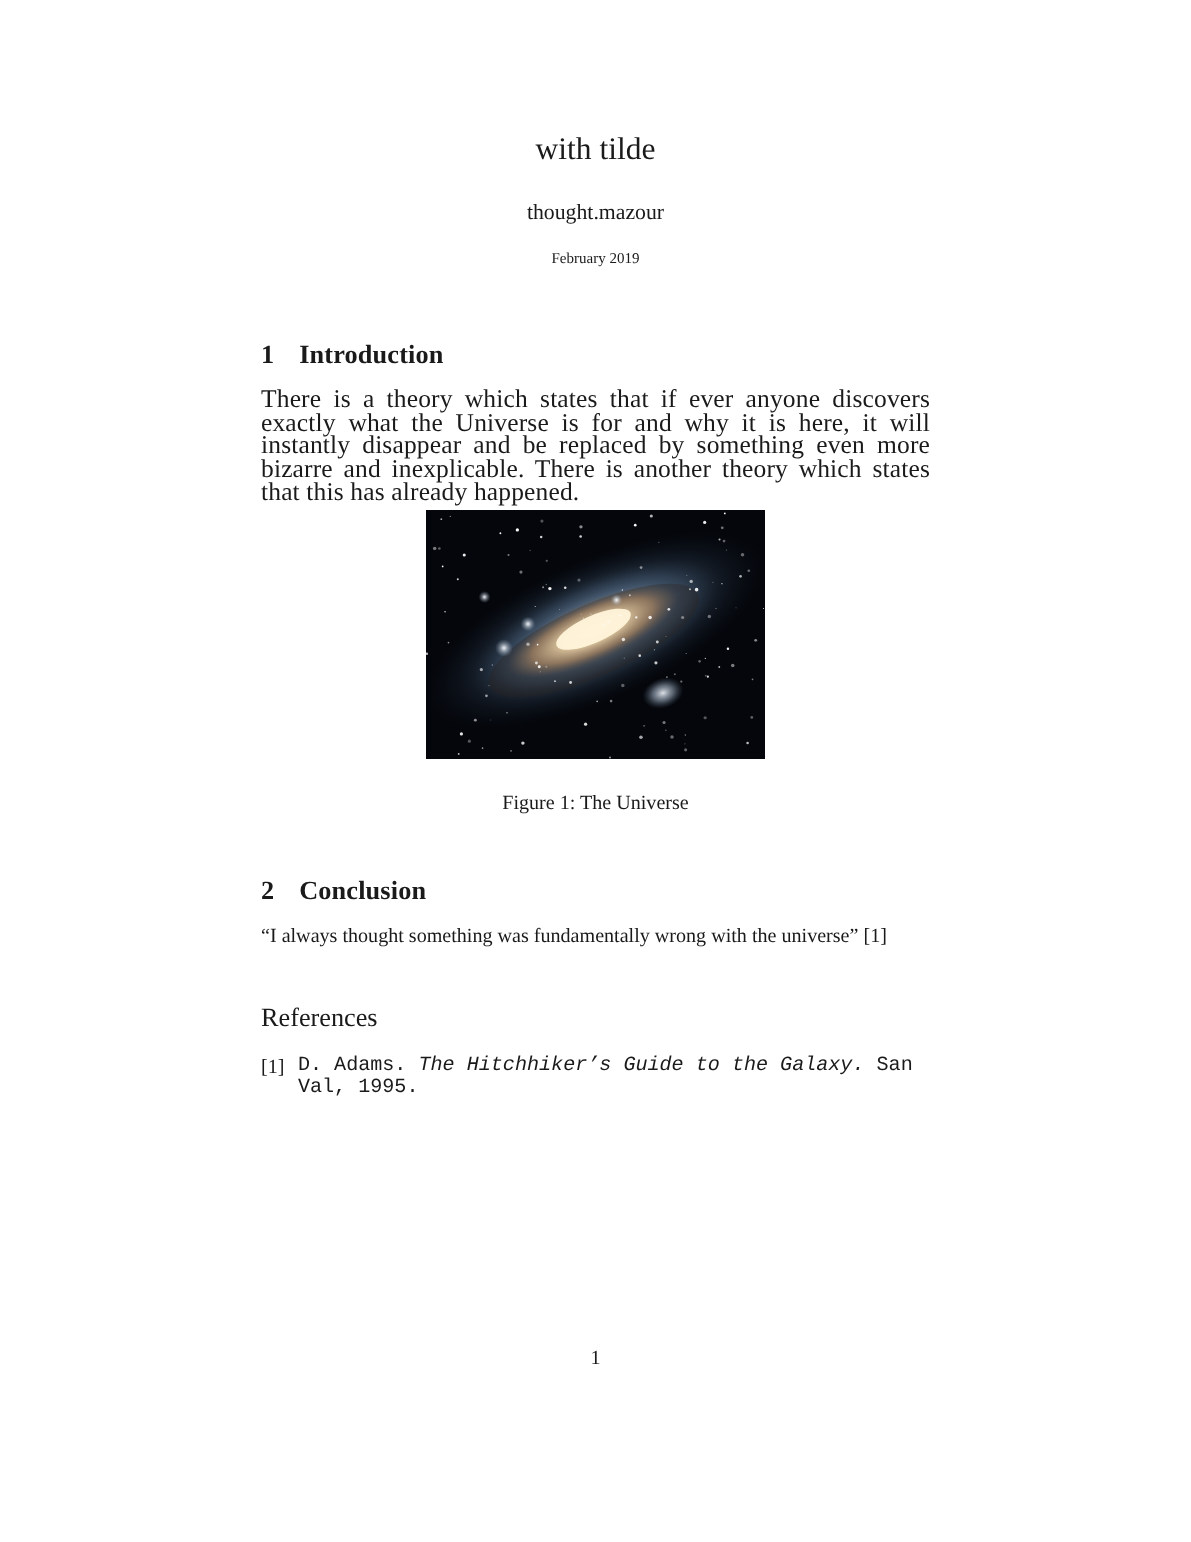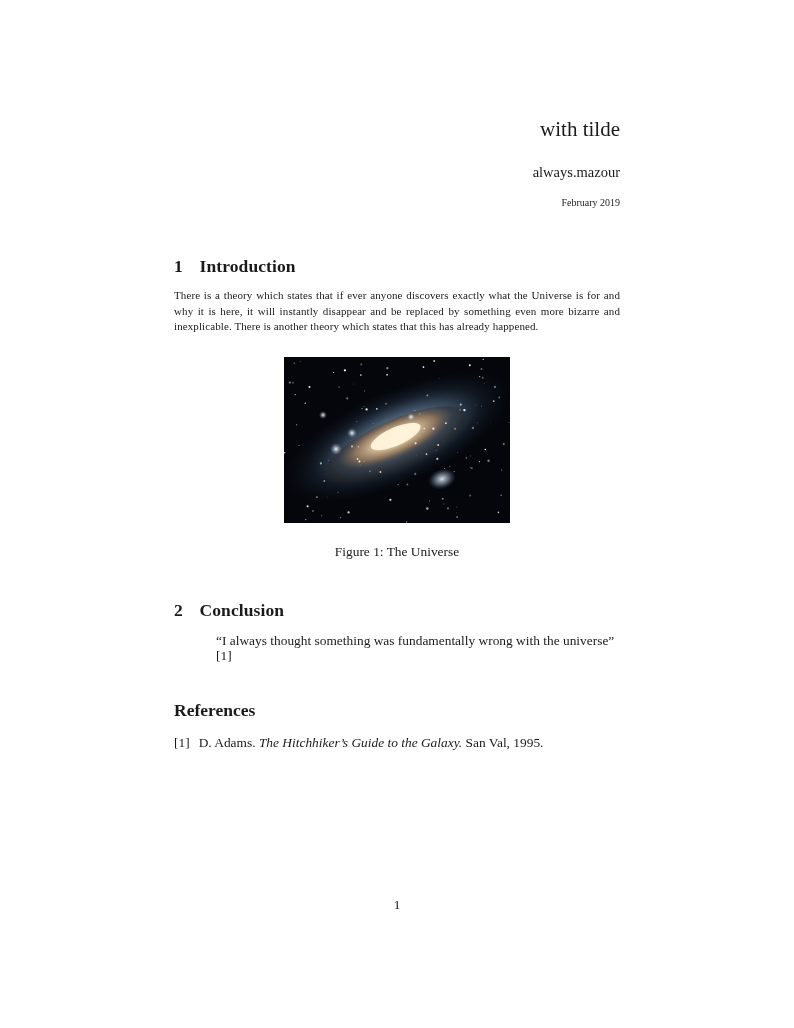--- a/index.html
+++ b/index.html
@@ -15,97 +15,96 @@
     overflow: hidden;
   }
 
   .content {
     position: absolute;
     left: 174px;
     top: 0;
     width: 446px;
   }
 
-  .title-block { text-align: right; margin-top: 116px; }
+  .title-block { text-align: center; margin-top: 86px; }
   .doc-title { font-size: 21px; line-height: 26px; font-weight: normal; }
   .doc-author { font-size: 14.5px; margin-top: 22px; }
   .doc-date { font-size: 10px; margin-top: 16px; }
 
   .section-heading {
     font-size: 17.5px;
     font-weight: bold;
     margin-top: 48px;
     letter-spacing: 0.1px;
   }
   .section-heading .sec-num { display: inline-block; margin-right: 0.95em; }
 
   .body-par {
     margin-top: 11px;
-    font-size: 11px;
+    font-size: 17px;
     line-height: 15.6px;
     text-align: justify;
     letter-spacing: 0.1px;
   }
 
-  .figure-block { margin-top: 22px; text-align: center; }
+  .figure-block { margin-top: 4px; text-align: center; }
   .galaxy-figure {
     width: 226px;
     height: 166px;
     display: inline-block;
     vertical-align: top;
   }
   .figure-caption {
     margin-top: 21px;
     font-size: 13.4px;
     text-align: center;
   }
 
   .conclusion-heading { margin-top: 40px; font-family: Liberation Serif, serif; }
 
   .quote-par {
     margin-top: 12px;
     font-size: 13.4px;
     line-height: 15.6px;
-    margin-left: 42px;
   }
 
   .references-heading {
     font-size: 17.5px;
-    font-weight: bold;
+    font-weight: normal;
     margin-top: 36px;
   }
 
   .ref-entry {
     margin-top: 14px;
     font-size: 13.4px;
     line-height: 15.6px;
     display: flex;
   }
   .ref-label { flex: 0 0 auto; margin-right: 9px; }
-  .ref-text { flex: 1 1 auto; }
+  .ref-text { flex: 1 1 auto; font-family: Liberation Mono, monospace; }
   .ref-title { font-style: italic; }
 
   .page-number {
     position: absolute;
     left: 0;
     top: 897px;
     width: 794px;
     text-align: center;
     font-size: 13.4px;
   }
 </style>
 </head>
 <body>
 
 <div class="page">
   <div class="content">
 
     <div class="title-block">
       <div class="doc-title">with tilde</div>
-      <div class="doc-author">always.mazour</div>
+      <div class="doc-author">thought.mazour</div>
       <div class="doc-date">February 2019</div>
     </div>
 
     <div class="section-heading">
       <span class="sec-num">1</span><span>Introduction</span>
     </div>
 
     <div class="body-par">There is a theory which states that if ever anyone discovers exactly what the Universe is for and why it is here, it will instantly disappear and be replaced by something even more bizarre and inexplicable. There is another theory which states that this has already happened.</div>
 
     <div class="figure-block">

